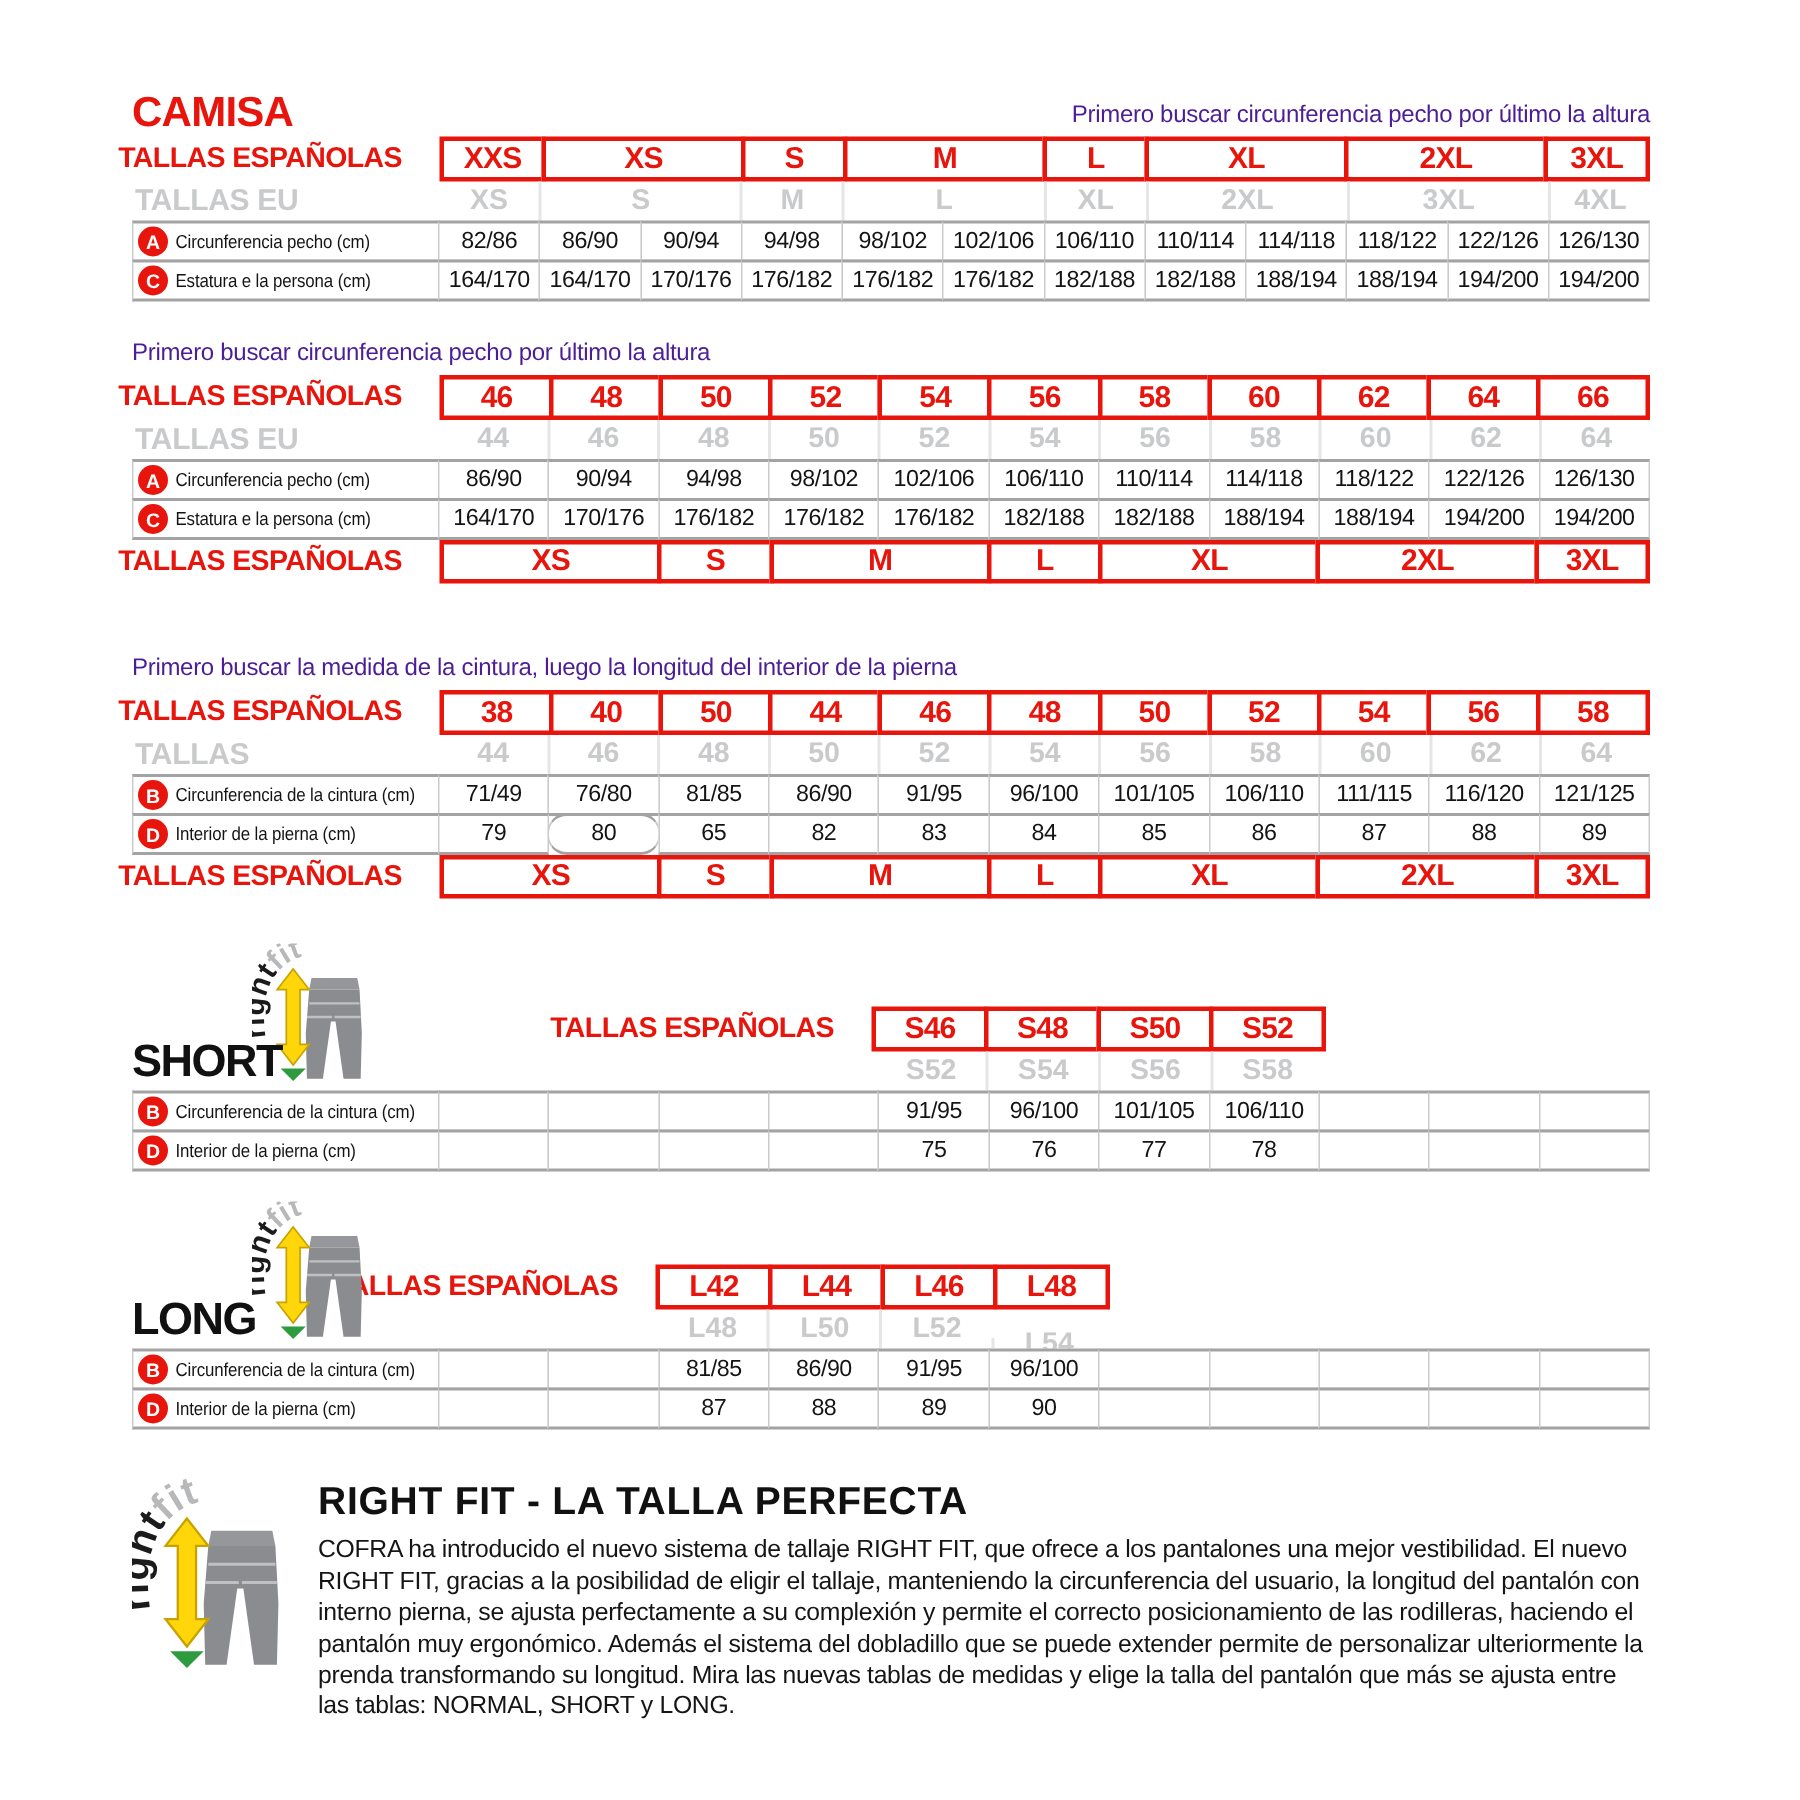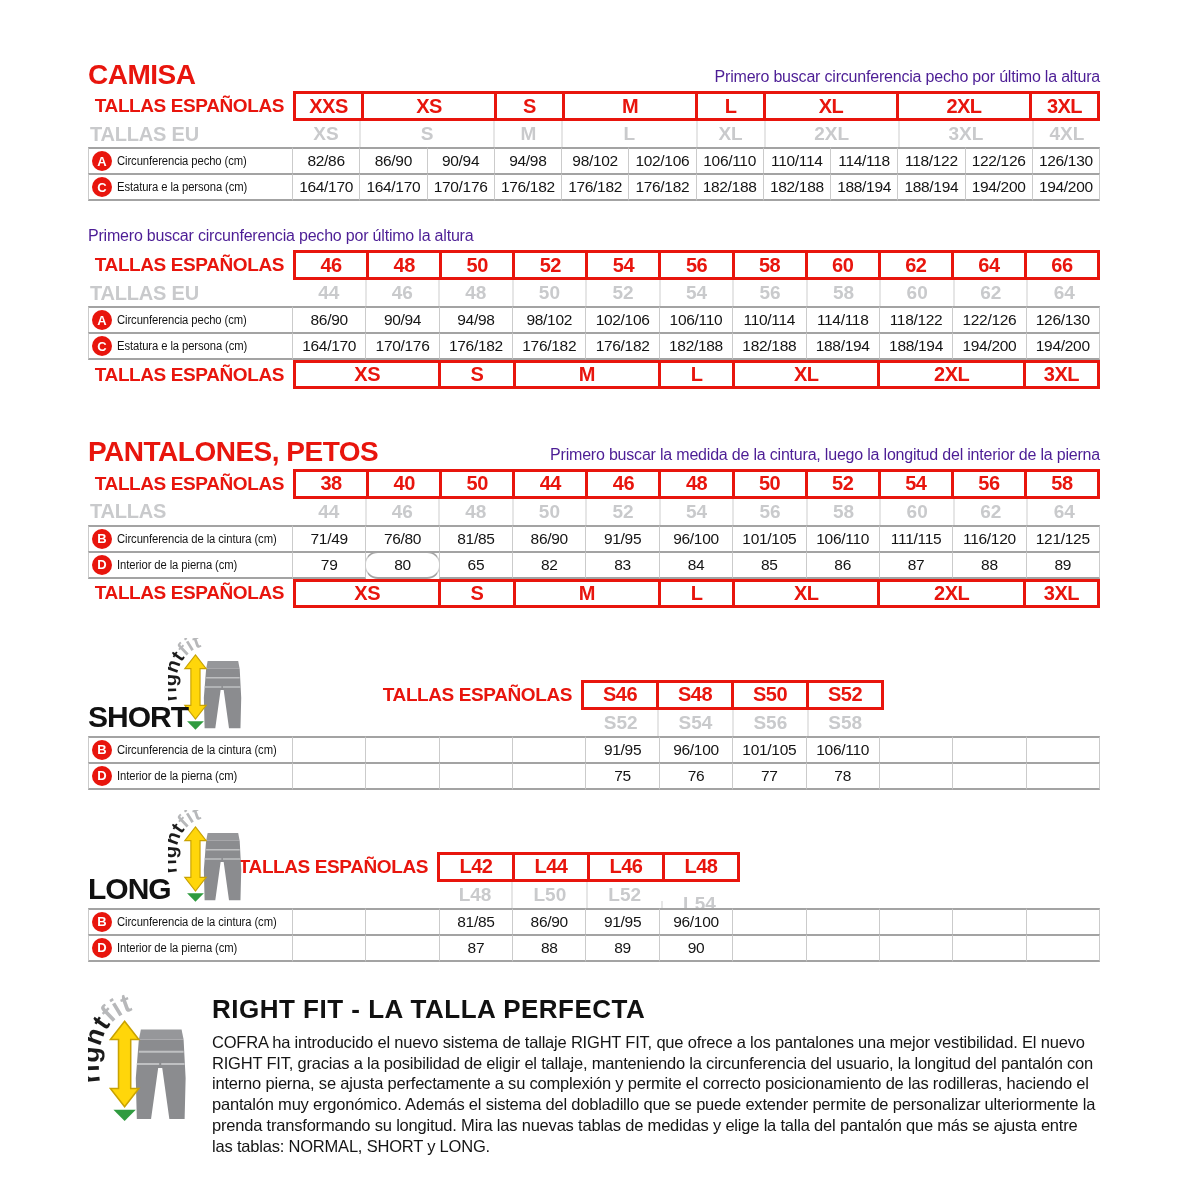--- a/index.html
+++ b/index.html
@@ -12,21 +12,21 @@
   .sec-title{color:var(--red);font-size:28px;font-weight:bold;letter-spacing:-0.5px;line-height:1.05;}
   .hint{font-size:16px;color:#4c1d95;letter-spacing:-0.2px;padding-bottom:3px;}
 
   .t-row{display:flex;align-items:stretch;}
   .t-row>div{display:flex;align-items:center;justify-content:center;min-width:0;}
   .hdr{height:30px;}
   .grey-row{height:26px;}
   .data-row{height:28px;}
   .bottom{height:29px;}
 
-  .es-label{justify-content:flex-end !important;padding-right:9px;}
+  .es-label{justify-content:flex-end !important;padding-right:25px;}
   .es-label span{color:var(--red);font-size:19px;font-weight:bold;letter-spacing:-0.4px;white-space:nowrap;}
   .grey-label{justify-content:flex-start !important;padding-left:2px;}
   .grey-label span{color:var(--grey);font-size:20px;font-weight:bold;letter-spacing:-0.2px;white-space:nowrap;}
 
   .red-cell{border:3px solid var(--red);background:#fff;}
   .red-cell+.red-cell{margin-left:-3px;}
   .red-cell span{color:var(--red);font-size:20px;font-weight:bold;letter-spacing:-0.5px;}
 
   .grey-cell span{color:var(--grey);font-size:19px;font-weight:bold;}
   .grey-cell+.grey-cell{border-left:2px solid #e6e6e6;}
@@ -395,21 +395,20 @@
           </div>
           <div class="red-cell" style="flex: 1 0 0px;">
             <span>3XL</span>
           </div>
         </div>
       </div>
   </section>
 
   <section class="sec-pantalones">
     <div class="sec-head">
-      <div class="sec-title">PANTALONES, PETOS</div>
       <div class="hint">Primero buscar la medida de la cintura, luego la longitud del interior de la pierna</div>
     </div>
     <div>
         <div class="t-row hdr">
           <div class="es-label" style="flex: 0 0 205px;">
             <span>TALLAS ESPAÑOLAS</span>
           </div>
           <div class="red-cell" style="flex: 1 0 0px;">
             <span>38</span>
           </div>

